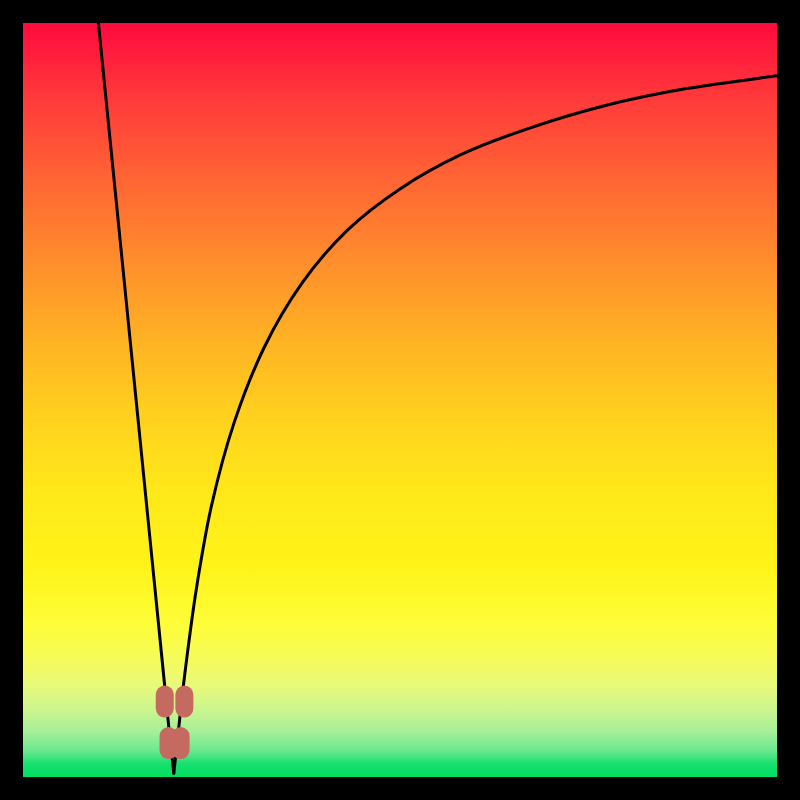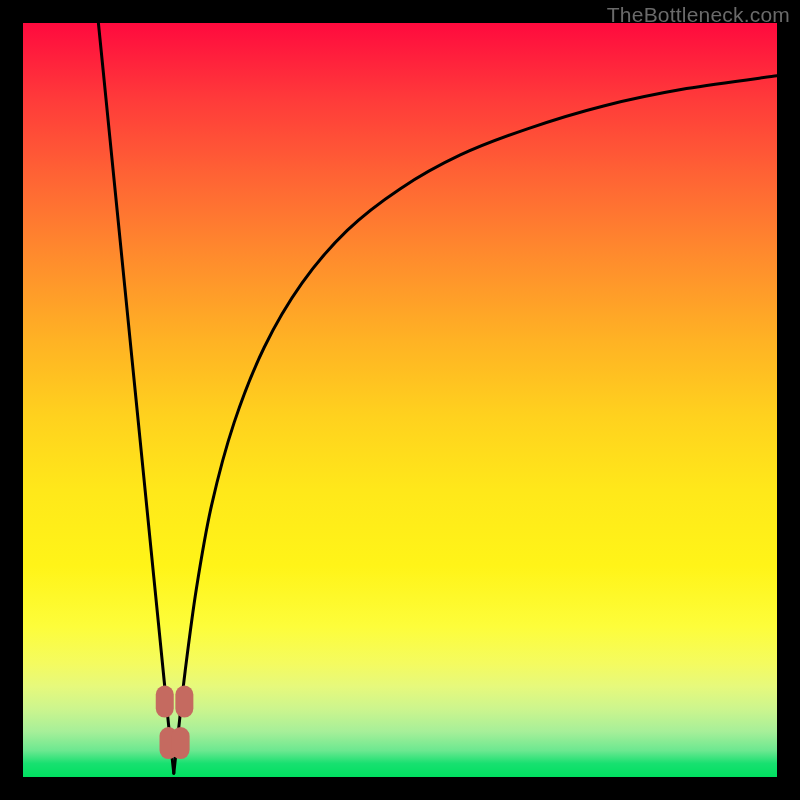--- a/index.html
+++ b/index.html
@@ -71,14 +71,13 @@
       <path id="curve-left" fill="none" stroke="#000" stroke-width="3" stroke-linecap="round" d="M 75.40 0.00 C 76.66 12.57, 80.43 50.27, 82.94 75.40 C 85.45 100.53, 87.97 125.67, 90.48 150.80 C 92.99 175.93, 95.51 201.07, 98.02 226.20 C 100.53 251.33, 103.05 276.47, 105.56 301.60 C 108.07 326.73, 110.59 351.87, 113.10 377.00 C 115.61 402.13, 118.13 427.27, 120.64 452.40 C 123.15 477.53, 125.67 502.67, 128.18 527.80 C 130.69 552.93, 133.46 580.58, 135.72 603.20 C 137.98 625.82, 139.99 645.93, 141.75 663.52 C 143.51 681.11, 144.77 694.31, 146.28 708.76 C 147.78 723.21, 150.05 743.32, 150.80 750.23"></path>
       <path id="curve-right" fill="none" stroke="#000" stroke-width="3" stroke-linecap="round" d="M 150.80 750.23 C 151.55 743.32, 153.44 725.73, 155.32 708.76 C 157.21 691.79, 159.09 672.32, 162.11 648.44 C 165.13 624.56, 169.02 593.15, 173.42 565.50 C 177.82 537.85, 182.22 510.21, 188.50 482.56 C 194.78 454.91, 202.32 426.01, 211.12 399.62 C 219.92 373.23, 229.97 347.47, 241.28 324.22 C 252.59 300.97, 265.16 279.61, 278.98 260.13 C 292.80 240.65, 307.88 223.06, 324.22 207.35 C 340.56 191.64, 358.15 178.45, 377.00 165.88 C 395.85 153.31, 415.96 142.00, 437.32 131.95 C 458.68 121.90, 481.30 113.73, 505.18 105.56 C 529.06 97.39, 554.19 89.60, 580.58 82.94 C 606.97 76.28, 634.62 70.62, 663.52 65.60 C 692.42 60.57, 738.92 54.92, 754.00 52.78"></path>
       <g id="markers">
           <rect x="132.75" y="662.60" width="18" height="32" rx="9" ry="9" fill="#c56a60"></rect>
           <rect x="136.52" y="704.07" width="18" height="32" rx="9" ry="9" fill="#c56a60"></rect>
           <rect x="152.36" y="662.60" width="18" height="32" rx="9" ry="9" fill="#c56a60"></rect>
           <rect x="148.59" y="704.07" width="18" height="32" rx="9" ry="9" fill="#c56a60"></rect>
         </g>
     </svg>
   </div>
-  <div class="watermark">TheBottleneck.com</div>
 </div>
 
 </body></html>

